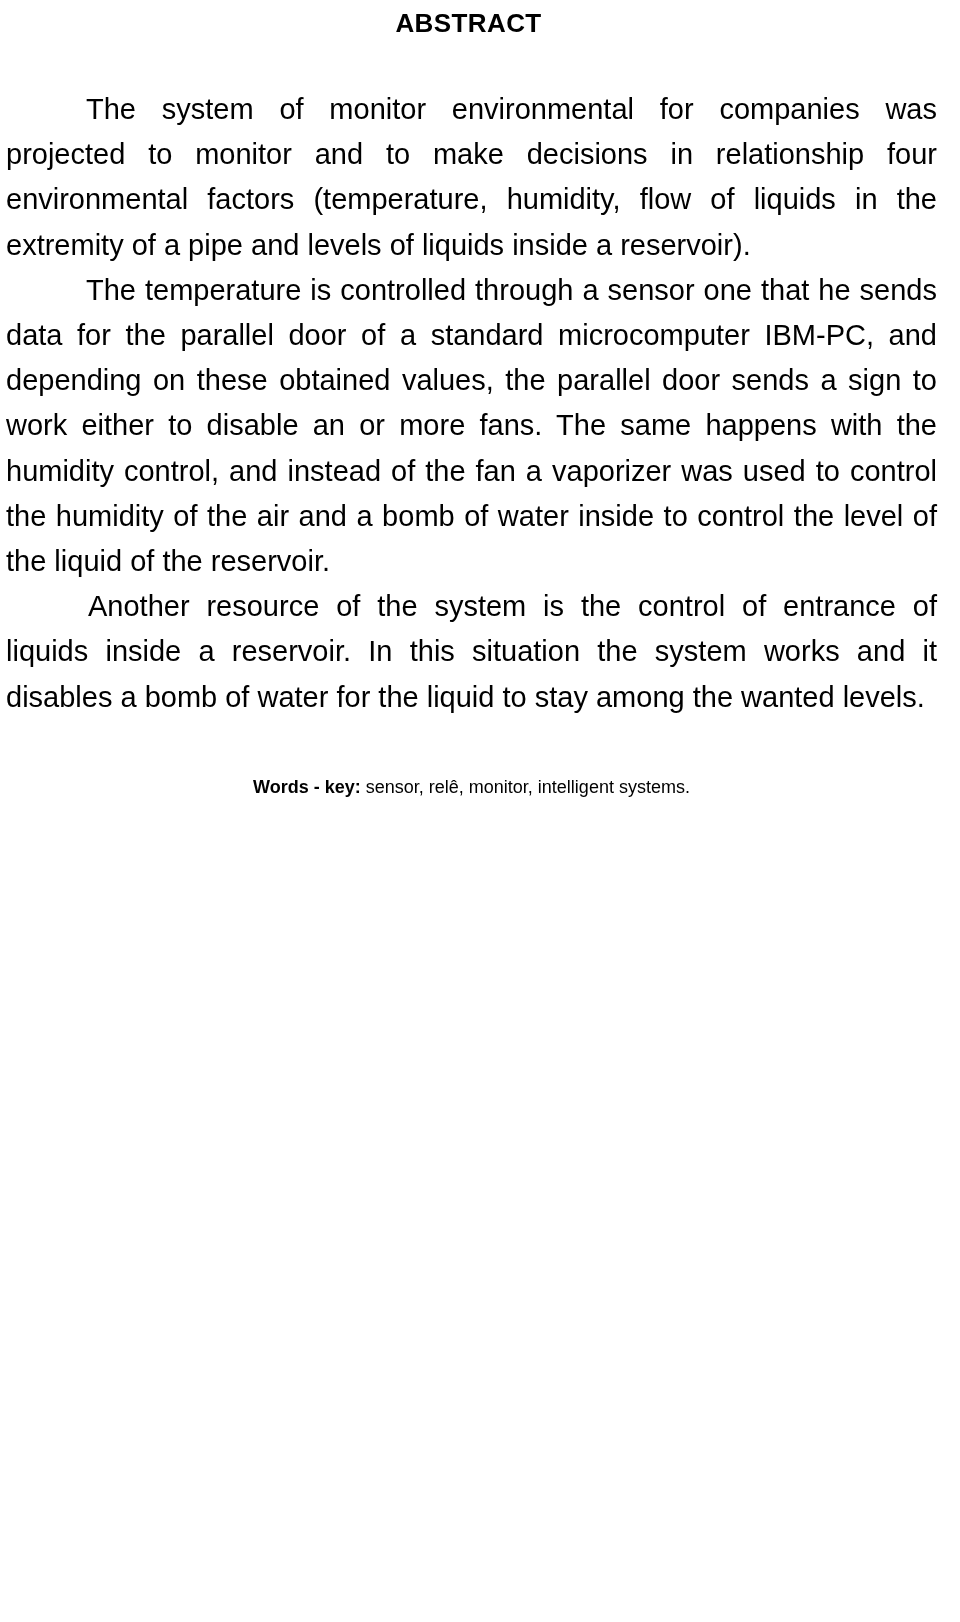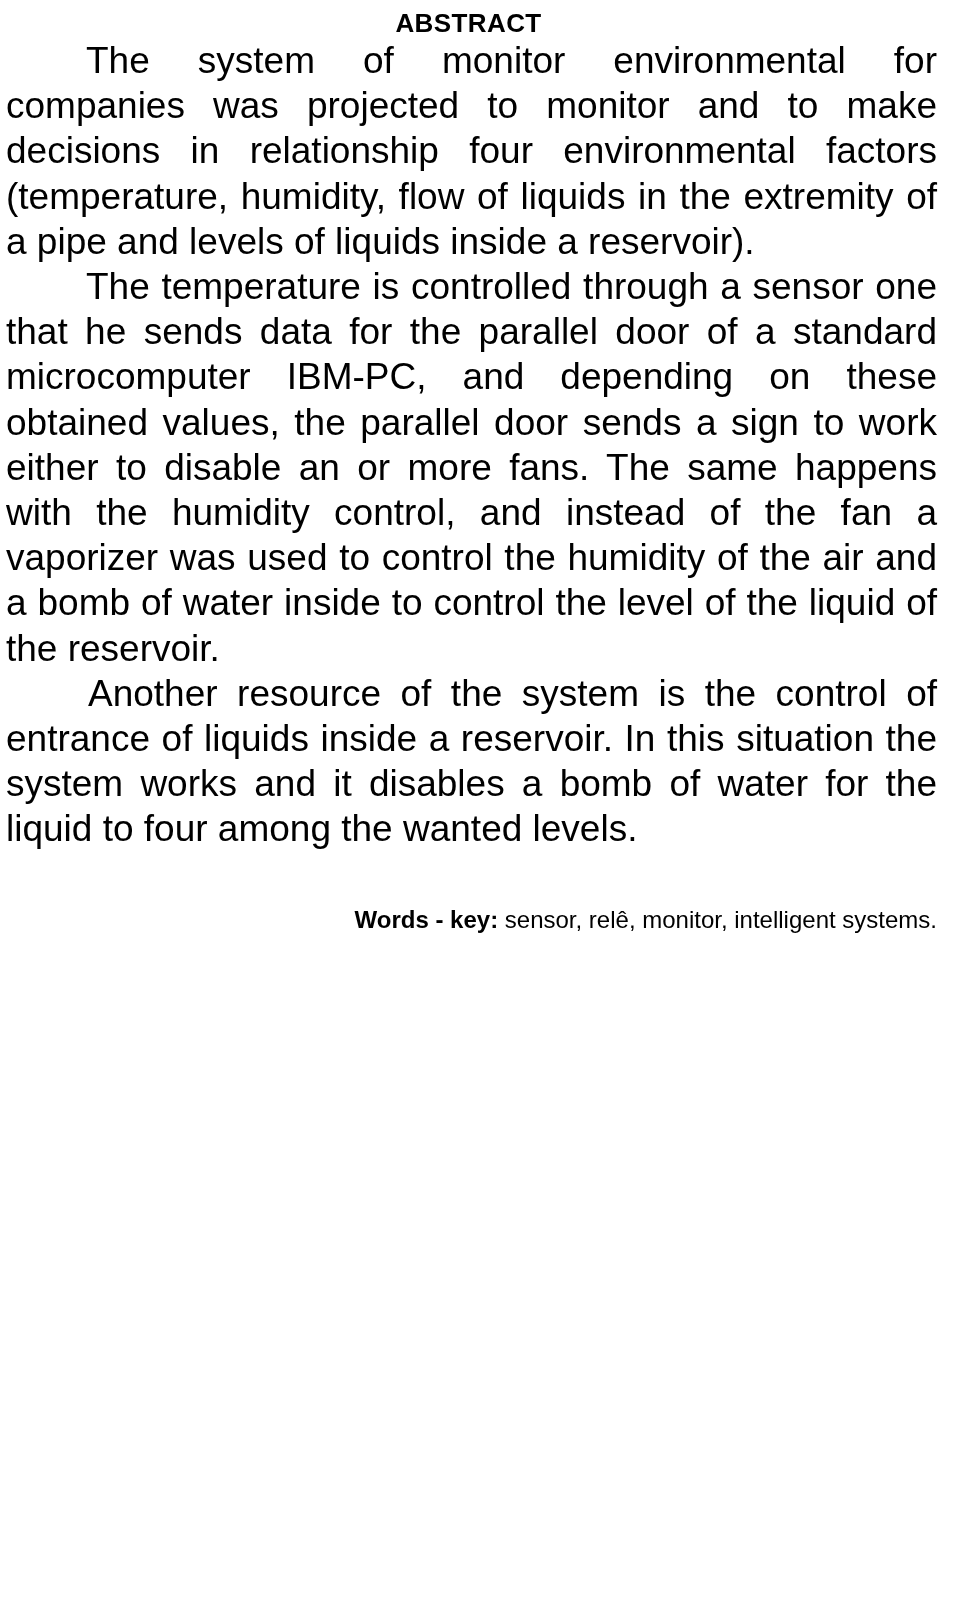--- a/index.html
+++ b/index.html
@@ -25,39 +25,40 @@
   .heading {
     text-align: center;
     font-weight: bold;
     font-size: 26px;
     line-height: 30px;
     letter-spacing: 0.4px;
     margin: 8px 0 0 0;
     padding-right: 6px;
   }
   .abstract-body {
-    font-size: 37px;
+    margin-top: 49px;
+    font-size: 29px;
     line-height: 45.2px;
     text-align: justify;
     text-justify: inter-word;
     -webkit-hyphens: none;
     hyphens: none;
   }
   .abstract-body p {
     margin: 0;
     text-indent: 80px;
   }
   .abstract-body p.last-para {
     text-indent: 82px;
   }
   .keywords {
     margin-top: 45px;
-    font-size: 24px;
+    font-size: 18px;
     line-height: 45.2px;
-    text-align: right;
+    text-align: center;
   }
   .keywords .kw-label {
     font-weight: bold;
   }
   .page-number {
     position: absolute;
     left: 0;
     top: 1583px;
     width: 960px;
     text-align: center;
@@ -71,21 +72,21 @@
 
 <div class="page">
 
   <div class="content">
 
     <h1 class="heading">ABSTRACT</h1>
 
     <div class="abstract-body">
       <p>The system of monitor environmental for companies was projected to monitor and to make decisions in relationship four environmental factors (temperature, humidity, flow of liquids in the extremity of a pipe and levels of liquids inside a reservoir).</p>
       <p>The temperature is controlled through a sensor one that he sends data for the parallel door of a standard microcomputer IBM-PC, and depending on these obtained values, the parallel door sends a sign to work either to disable an or more fans. The same happens with the humidity control, and instead of the fan a vaporizer was used to control the humidity of the air and a bomb of water inside to control the level of the liquid of the reservoir.</p>
-      <p class="last-para">Another resource of the system is the control of entrance of liquids inside a reservoir. In this situation the system works and it disables a bomb of water for the liquid to four among the wanted levels.</p>
+      <p class="last-para">Another resource of the system is the control of entrance of liquids inside a reservoir. In this situation the system works and it disables a bomb of water for the liquid to stay among the wanted levels.</p>
     </div>
 
     <div class="keywords">
       <span class="kw-label">Words - key:</span><span> sensor, relê, monitor, intelligent systems.</span>
     </div>
 
   </div>
 
   <div class="page-number">2</div>
 

